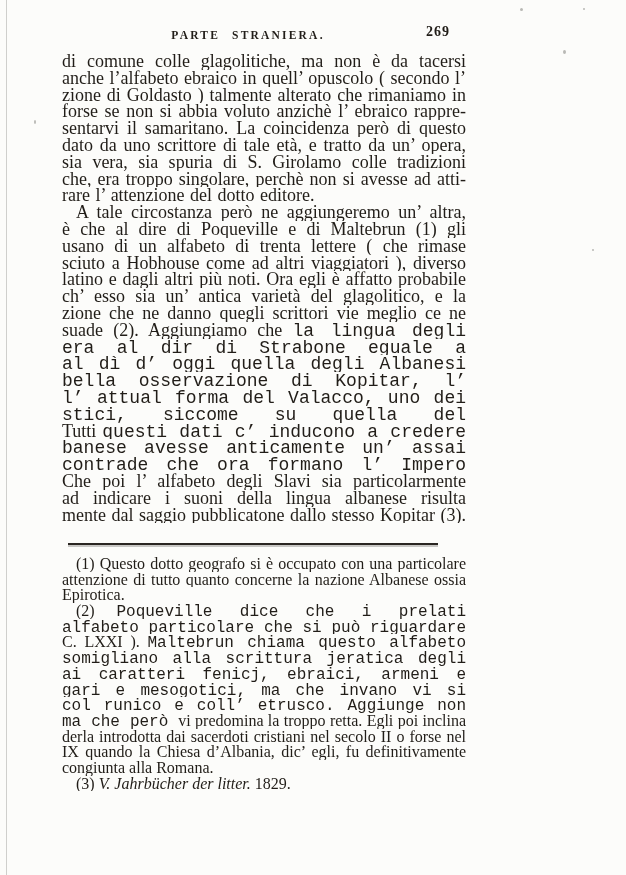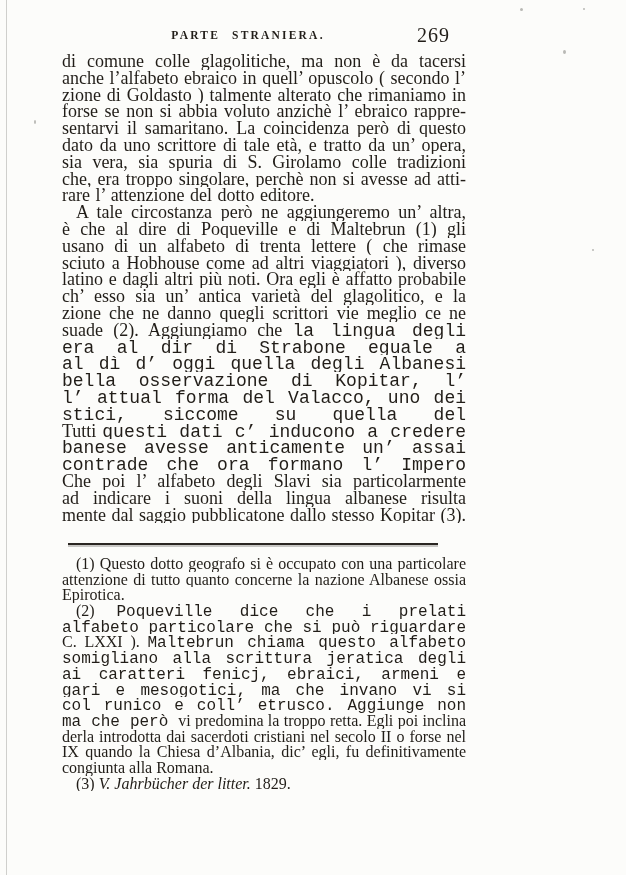--- a/index.html
+++ b/index.html
@@ -17,21 +17,21 @@
   }
   .speck { position:absolute; background:#b9b9b5; border-radius:50%; }
 
   .header { position:absolute; left:46px; top:26px; width:404px; height:22px; }
   .header-title {
     position:absolute; left:0; right:0; top:3px;
     text-align:center;
     font-size:11.5px; font-weight:700;
     letter-spacing:2.2px; word-spacing:7px;
   }
-  .page-number { position:absolute; right:0; top:-2px; font-size:20px; letter-spacing:1px; }
+  .page-number { position:absolute; right:0; top:-2px; font-size:14px; letter-spacing:1px;font-weight:bold; }
 
   .main-text {
     position:absolute; left:62px; top:53px; width:404px;
     font-size:18px; line-height:16.8px;
     word-spacing:1px;
   }
   .main-text .tline { height:16.8px; overflow:hidden; }
 
   .footnote-rule {
     position:absolute; left:68px; top:543px; width:370px; height:2px;

